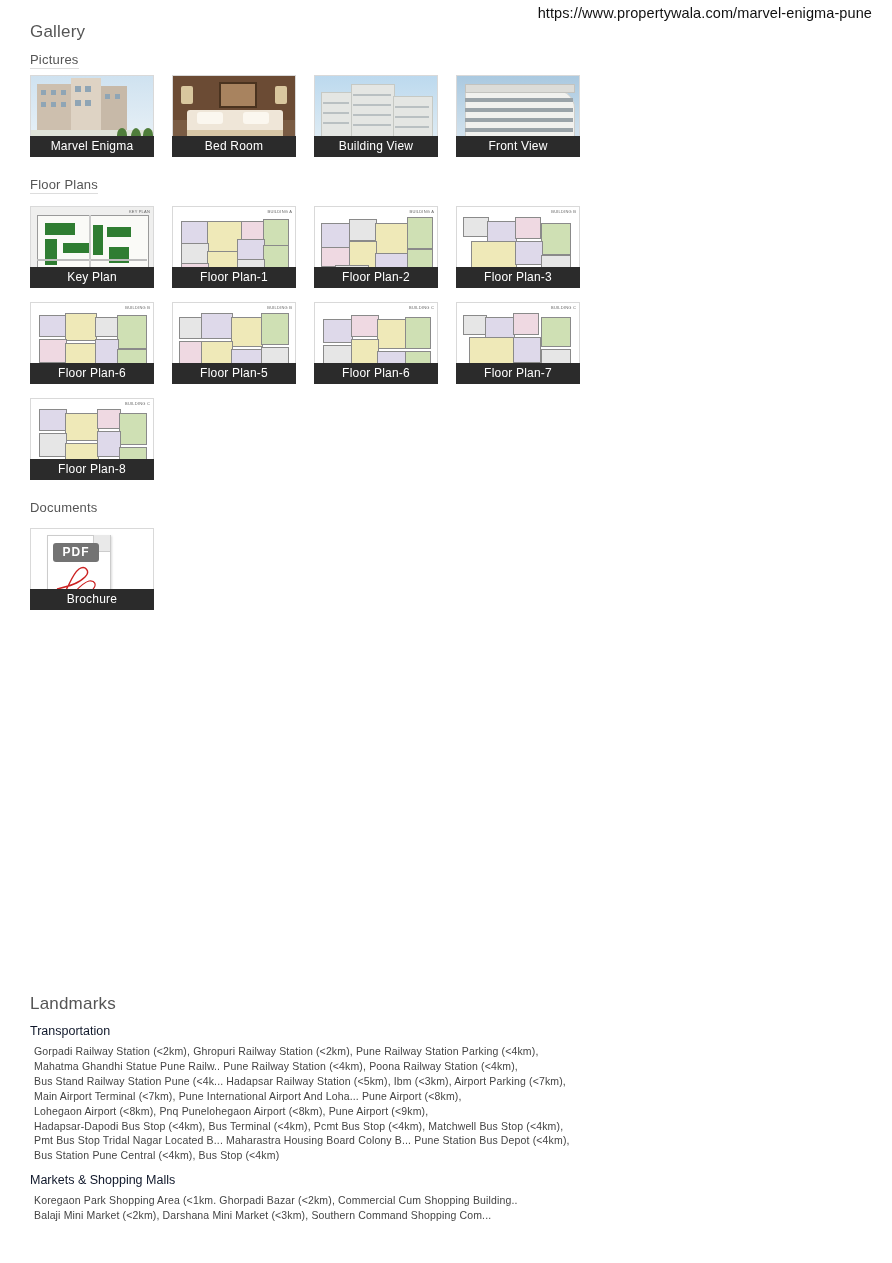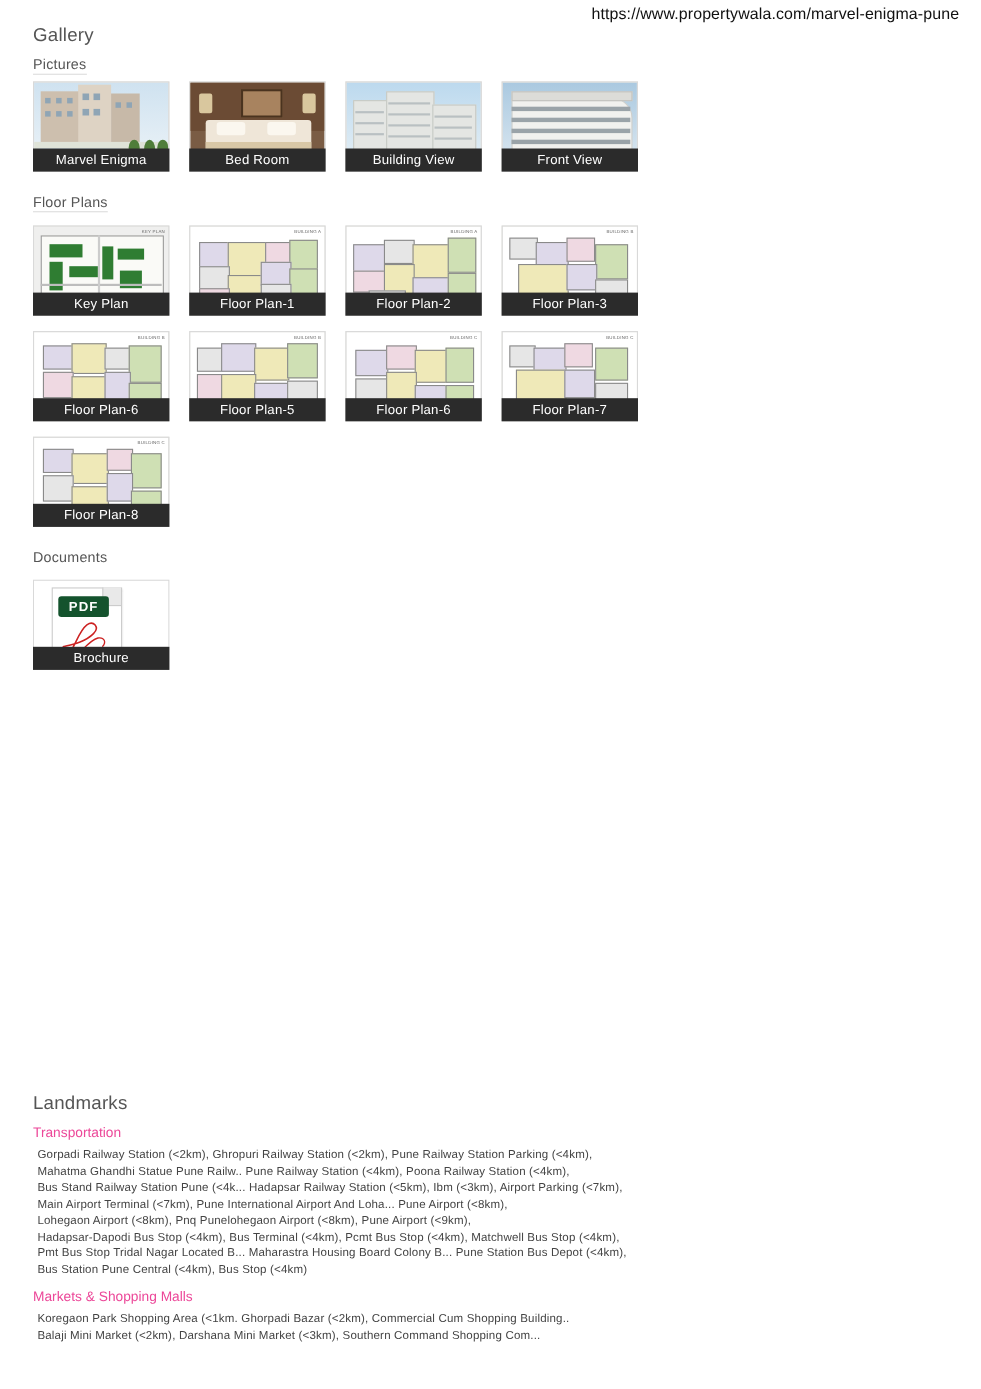--- a/index.html
+++ b/index.html
@@ -134,29 +134,29 @@
   .lm-bg { position:absolute; inset:0; background:#eae7c8;}
   .lm-river { position:absolute; background:#9fc6e0;}
   .lm-road { position:absolute; background:#ffffff; border-top:1px solid #cfcbb0; border-bottom:1px solid #cfcbb0;}
   .lm-green { position:absolute; background:#cfe0a8;}
   .lm-pin { position:absolute; width:6px; height:6px; background:#cc3333; border-radius:50%;}
 
   
   .pdf-wrap { position:absolute; inset:0; background:#ffffff; }
   .pdf-page { position:absolute; left:16px; top:6px; width:62px; height:74px; background:#ffffff; border:1px solid #cccccc; box-shadow:1px 1px 2px rgba(0,0,0,.15);}
   .pdf-fold { position:absolute; left:62px; top:6px; width:16px; height:16px; background:#e9e9e9; border-left:1px solid #ccc; border-bottom:1px solid #ccc;}
-  .pdf-badge { position:absolute; left:22px; top:14px; width:46px; height:19px; background:#14532d; border-radius:3px; color:#fff; font-size:12px; font-weight:bold; text-align:center; line-height:19px; letter-spacing:1px;}
+  .pdf-badge { position:absolute; left:22px; top:14px; width:46px; height:19px; background:#737373; border-radius:3px; color:#fff; font-size:12px; font-weight:bold; text-align:center; line-height:19px; letter-spacing:1px;}
   .pdf-swirl { position:absolute; left:24px; top:34px; width:44px; height:40px;}
 
   .location-block { height: 370px; }
 
   .landmarks h2 { margin-bottom: 10px; }
   .lm-group-title {
     font-size: 12.5px;
-    color: #ec4899;
+    color: #0f172a;
     margin: 10px 0 6px 0;
     font-weight: normal;
   }
   .lm-lines {
     font-size: 10.5px;
     color: #444444;
     line-height: 1.42;
     letter-spacing: 0.15px;
     padding-left: 4px;
   }

